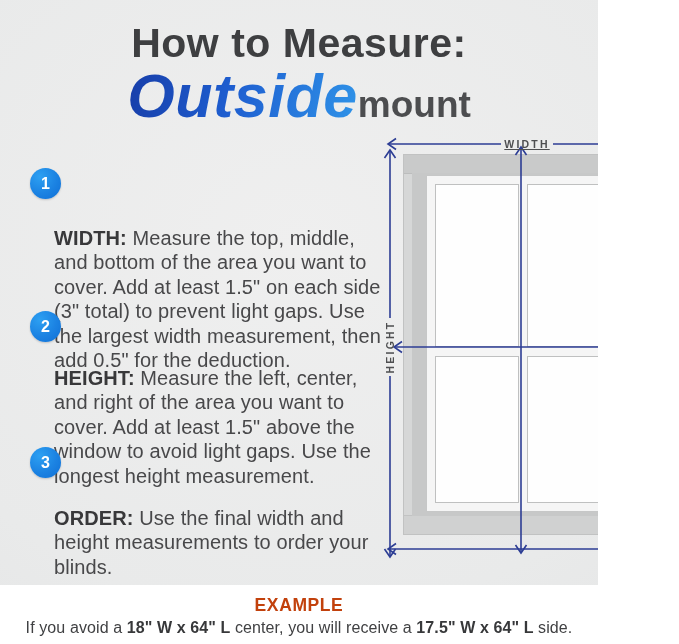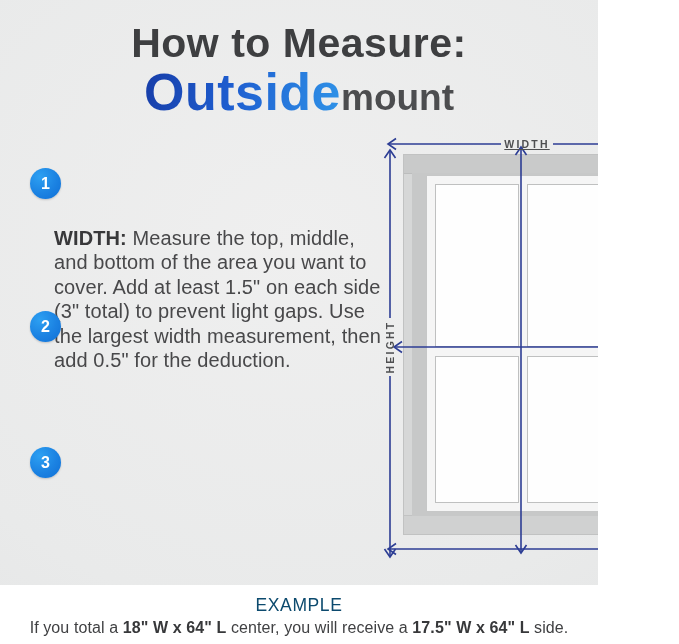--- a/index.html
+++ b/index.html
@@ -5,21 +5,21 @@
   html,body{margin:0;padding:0;background:#ffffff;}
   .canvas{
     position:relative;width:598px;height:644px;overflow:hidden;
     font-family:"Liberation Sans","DejaVu Sans",sans-serif;
     background:radial-gradient(130% 105% at 50% 38%, #efefef 0%, #e9eaea 55%, #e0e1e2 100%);
   }
   
   .title-block{position:absolute;top:22px;left:0;width:100%;text-align:center;}
   .title-line1{font-size:41px;font-weight:600;color:#3e3f41;letter-spacing:.5px;line-height:1.05;}
   .title-line2{margin-top:1px;line-height:1.0;}
-  .title-outside{font-size:52px;font-weight:700;color:#1d55c4;letter-spacing:.5px;vertical-align:baseline;}
+  .title-outside{font-size:61px;font-weight:700;color:#1d55c4;letter-spacing:.5px;vertical-align:baseline;font-style:italic;}
   @supports ((-webkit-background-clip:text) or (background-clip:text)){
     .title-outside{
       background:linear-gradient(100deg,#173da8 0%,#1e5ed0 45%,#2f93e8 100%);
       -webkit-background-clip:text;background-clip:text;
       color:transparent;-webkit-text-fill-color:transparent;
     }
   }
   .title-mount{font-size:37px;font-weight:600;color:#4c4d4f;}
   
   .badge{
@@ -57,21 +57,21 @@
     position:absolute;font-size:10.5px;font-weight:600;color:#4e4f51;
     letter-spacing:2.2px;white-space:nowrap;
   }
   .width-label{left:147px;top:14px;transform:translate(-50%,-50%);text-decoration:underline;}
   .height-label{left:10px;top:217px;transform:translate(-50%,-50%) rotate(-90deg);}
   
   .footer{
     position:absolute;left:0;bottom:0;width:100%;height:59px;background:#ffffff;
     text-align:center;
   }
-  .footer-heading{margin-top:10px;font-size:17.5px;font-weight:400;color:#0c4a6e;letter-spacing:.6px;}
+  .footer-heading{margin-top:10px;font-size:17.5px;font-weight:700;color:#c2410c;letter-spacing:.6px;}
   .footer-sentence{margin-top:3px;font-size:16px;color:#404143;letter-spacing:.1px;}
   .footer-sentence b{font-weight:700;color:#37383a;}
 </style>
 </head>
 <body>
 
 <div class="canvas">
 
   <div class="title-block">
     <div class="title-line1">How to Measure:</div>
@@ -79,24 +79,26 @@
   </div>
 
   <div class="badge badge1">
       <span>1</span>
     </div>
   <p class="step-text text1"><b>WIDTH:</b><span> Measure the top, middle, and bottom of the area you want to cover. Add at least 1.5" on each side (3" total) to prevent light gaps. Use the largest width measurement, then add 0.5" for the deduction.</span></p>
 
   <div class="badge badge2">
       <span>2</span>
     </div>
+  <p class="step-text text2"><b>HEIGHT:</b><span> Measure the left, center, and right of the area you want to cover. Add at least 1.5" above the window to avoid light gaps. Use the longest height measurement.</span></p>
 
   <div class="badge badge3">
       <span>3</span>
     </div>
+  <p class="step-text text3"><b>ORDER:</b><span> Use the final width and height measurements to order your blinds.</span></p>
 
   <div class="diagram">
 
     <div class="win-outer">
       <div class="win-head"></div>
       <div class="win-sill"></div>
       <div class="win-jamb">
         <div class="win-sash">
           <div class="pane"></div>
           <div class="pane"></div>
@@ -129,16 +131,16 @@
         <line x1="14" y1="217" x2="274" y2="217" marker-start="url(#ah)" marker-end="url(#ah)"></line>
       </g>
     </svg>
 
     <div class="dim-label width-label">WIDTH</div>
     <div class="dim-label height-label">HEIGHT</div>
   </div>
 
   <div class="footer">
     <div class="footer-heading">EXAMPLE</div>
-    <div class="footer-sentence"><span>If you total a </span><b>18" W x 64" L</b><span> center, you will receive a </span><b>17.5" W x 64" L</b><span> side.</span></div>
+    <div class="footer-sentence"><span>If you avoid a </span><b>18" W x 64" L</b><span> center, you will receive a </span><b>17.5" W x 64" L</b><span> side.</span></div>
   </div>
 
 </div>
 
 </body></html>

